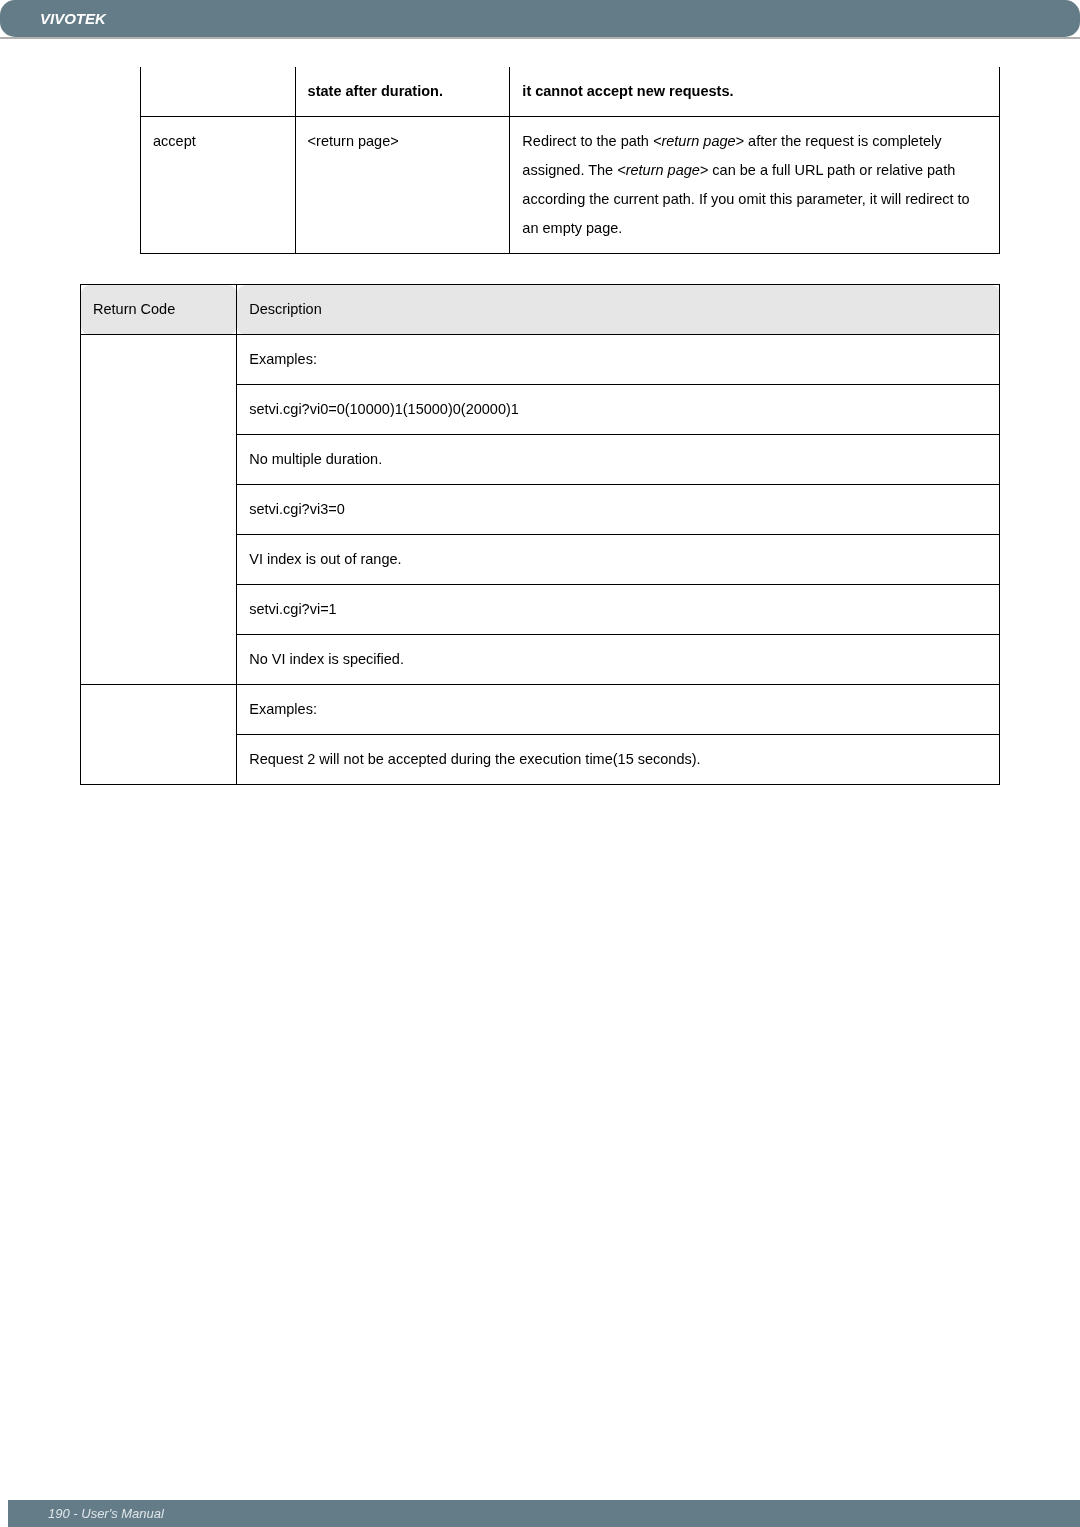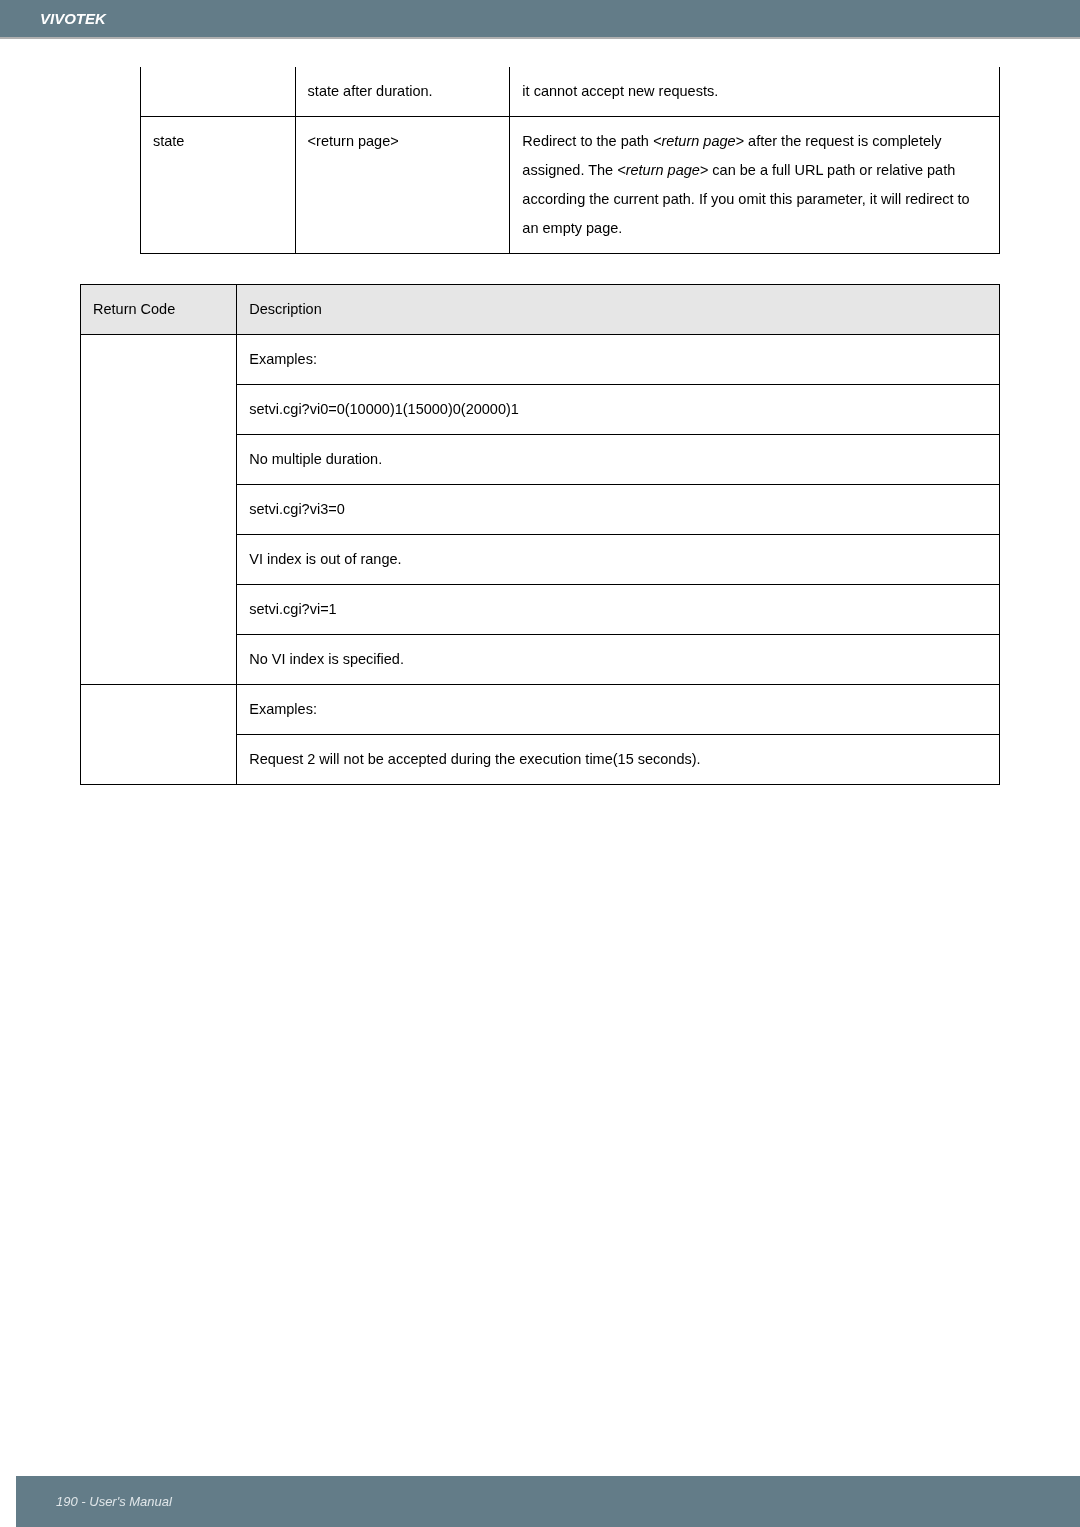--- a/index.html
+++ b/index.html
@@ -10,20 +10,21 @@
       height: 1527px;
       position: relative;
     }
     .header-bar {
       background: #637c88;
       color: #fff;
       font-style: italic;
       font-weight: bold;
       font-size: 15px;
       padding: 10px 30px 10px 40px;
+      border-radius: 15px;
     }
     .header-underline {
       height: 2px;
       background: #b0b0b0;
       margin-bottom: 28px;
     }
     .content {
       padding: 0 80px;
     }
     table {
@@ -43,56 +44,57 @@
       width: calc(100% - 60px);
       margin-bottom: 30px;
     }
     .table1 td:nth-child(1) { width: 18%; }
     .table1 td:nth-child(2) { width: 25%; }
     .table1 td:nth-child(3) { width: 57%; }
     .table2 td:nth-child(1) { width: 17%; }
     .table2 td:nth-child(2) { width: 83%; }
     .hdr {
       background: #e6e6e6;
+      border-radius: 9px;
     }
     .italic { font-style: italic; }
     .red { color: #cc0000; }
     .footer {
       position: absolute;
       bottom: 0;
-      left: 16px;
+      left: 8px;
       right: 0;
       background: #637c88;
       color: #e0e6e9;
       font-style: italic;
       font-size: 13px;
-      padding: 18px 40px;
+      padding: 6px 40px;
     }
-    .noborder-top { border-top: none; }
+    .noborder-top { border-top: none; font-weight: bold; }
     .noborder-bottom { border-bottom: none; }
   </style>
 </head>
 <body>
 
 <div class="header-bar">
   <span>VIVOTEK</span>
 </div>
 <div class="header-underline"></div>
 
 <div class="content">
 
   <table class="table1">
     <tbody>
         <tr>
       <td class="noborder-top"></td>
       <td class="noborder-top">state after duration.</td>
       <td class="noborder-top">it cannot accept new requests.</td>
     </tr>
     <tr>
-      <td>state</td>
+      <td>accept</td>
       <td>&lt;return page&gt;</td>
       <td>
         <span>Redirect to the path </span><span class="italic">&lt;return page&gt;</span><span> after the request is completely assigned. The </span><span class="italic">&lt;return page&gt;</span><span> can be a full URL path or relative path according the current path. If you omit this parameter, it will redirect to an empty page.</span>
       </td>
     </tr>
   </tbody>
     </table>
 
   <table class="table2">
     <tbody>

